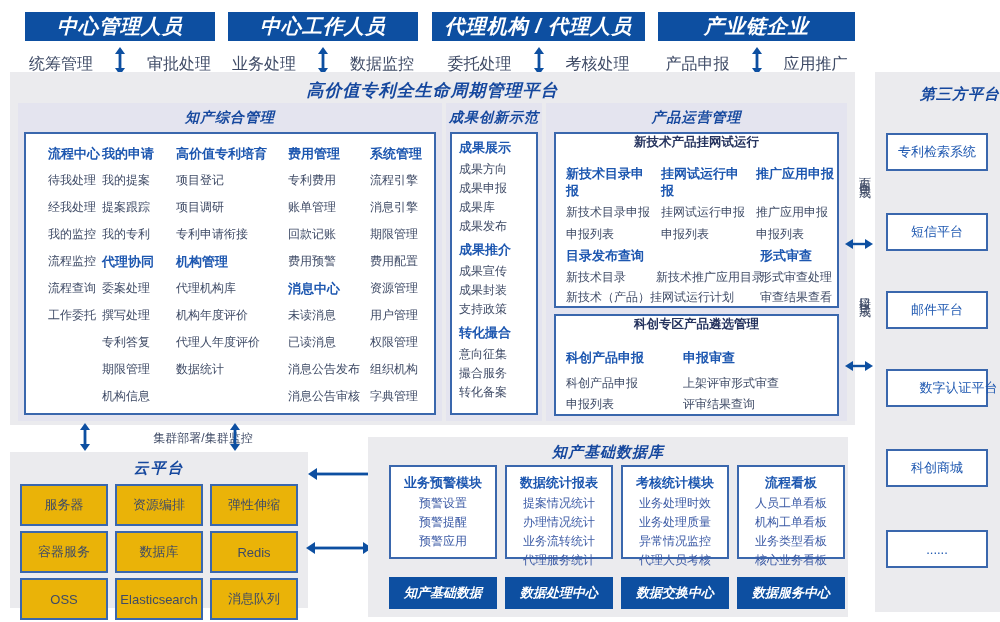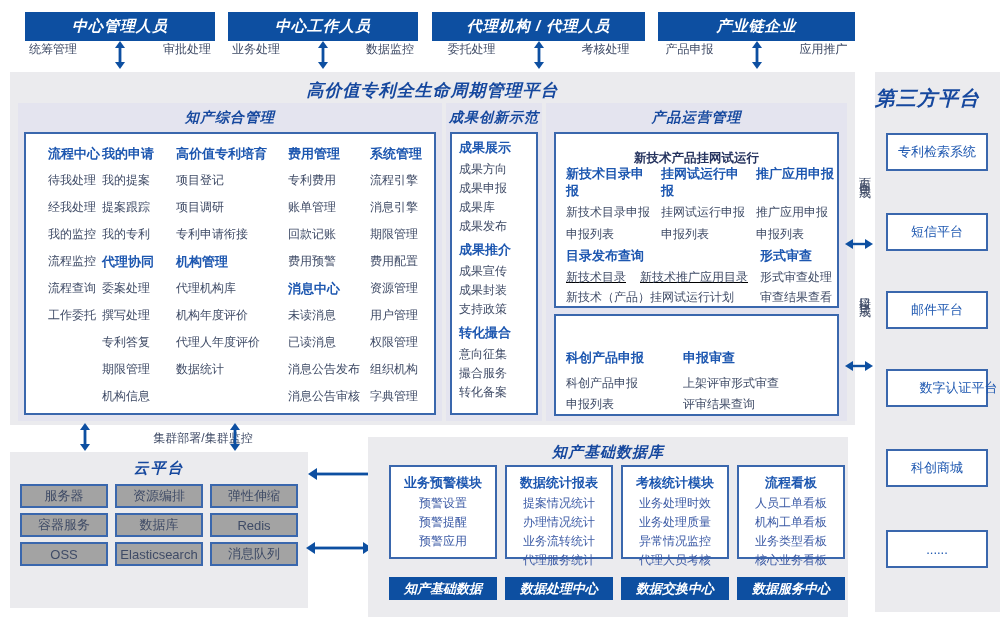--- a/index.html
+++ b/index.html
@@ -13,23 +13,23 @@
     --subpanel:#e4e4ef;
   }
   *{margin:0;padding:0;box-sizing:border-box;}
   html,body{background:#fff;}
   body{font-family:"Liberation Sans",sans-serif;}
   #page{position:relative;width:1000px;height:622px;background:#fff;overflow:hidden;}
 
   
   .top-group{position:absolute;top:12px;}
   .bar{height:29px;background:var(--blue);color:#fff;font-weight:bold;font-style:italic;
-       font-size:15px;display:flex;align-items:center;justify-content:center;letter-spacing:1px;}
-  .labels{display:flex;align-items:flex-start;justify-content:center;gap:38px;height:34px;
-          font-size:12px;color:var(--text);}
+       font-size:20px;display:flex;align-items:center;justify-content:center;letter-spacing:1px;}
+  .labels{display:flex;align-items:flex-end;justify-content:center;gap:22px;height:34px;
+          font-size:16px;color:var(--text);}
   .arr{fill:var(--blue);}
 
   
   .main-panel{position:absolute;left:10px;top:72px;width:845px;height:353px;background:var(--panel);}
   .main-title{position:absolute;top:7px;left:0;right:0;text-align:center;
               font-size:17px;font-weight:bold;font-style:italic;color:var(--title-blue);letter-spacing:1px;}
   .sub-panel{position:absolute;top:31px;height:318px;background:var(--subpanel);}
   .sub-title{height:29px;line-height:29px;text-align:center;font-weight:bold;font-style:italic;
              font-size:14px;color:var(--title-blue);letter-spacing:1px;}
   .white-box{position:absolute;background:#fff;border:2px solid var(--border);}
@@ -42,38 +42,38 @@
   .col-i{height:27px;display:flex;align-items:center;font-size:12px;color:var(--text);white-space:nowrap;}
 
   
   #ach-panel{left:436px;width:96px;}
   #ach-box{left:4px;top:29px;right:4px;bottom:6px;padding:0 0 0 7px;}
   .ach-h{height:24px;display:flex;align-items:center;font-weight:bold;font-size:13px;color:var(--head-blue);margin-top:2px;}
   .ach-i{height:19px;display:flex;align-items:center;font-size:12px;color:var(--text);white-space:nowrap;}
 
   
   #prod-panel{left:536px;width:301px;}
-  .box-title{text-align:center;font-weight:bold;font-size:12.5px;color:#25335e;padding-top:16px;}
+  .box-title{text-align:center;font-weight:bold;font-size:12.5px;color:#25335e;padding-top:0;}
   #trial-box{left:8px;top:29px;width:285px;height:176px;}
   .p-col{position:absolute;top:31px;}
   .p-h{font-weight:bold;font-size:13px;color:var(--head-blue);line-height:17px;min-height:36px;}
   .p-i{font-size:12px;color:var(--text);height:22px;display:flex;align-items:center;white-space:nowrap;}
   .catalog{position:absolute;left:10px;top:113px;width:192px;}
   .c-h{font-weight:bold;font-size:13px;color:var(--head-blue);height:20px;}
-  .c-row{display:flex;gap:14px;text-decoration:underline;}
+  .c-row{display:flex;gap:30px;}
   .c-i{font-size:12px;color:var(--text);height:20px;display:flex;align-items:center;white-space:nowrap;}
   .freview{position:absolute;left:204px;top:113px;}
   #select-box{left:8px;top:211px;width:285px;height:102px;}
   .s-col{position:absolute;top:33px;}
   .s-h{font-weight:bold;font-size:13px;color:var(--head-blue);height:24px;}
   .s-i{font-size:12px;color:var(--text);height:21px;display:flex;align-items:center;white-space:nowrap;}
 
   
   .sidebar{position:absolute;left:875px;top:72px;width:125px;height:540px;background:var(--panel);}
-  .sidebar-title{text-align:left;font-size:20px;font-weight:bold;font-style:italic;color:var(--title-blue);padding-top:13px;letter-spacing:1px;}
+  .sidebar-title{text-align:right;font-size:15px;font-weight:bold;font-style:italic;color:var(--title-blue);padding-top:13px;letter-spacing:1px;}
   .tp-boxes{position:absolute;left:0;top:0;width:100%;height:100%;}
   .tp-box{position:absolute;left:11px;width:102px;height:38px;background:#fff;border:2px solid var(--border);
           display:flex;align-items:center;justify-content:center;font-size:13px;color:var(--head-blue);white-space:nowrap;}
   .tp-box:nth-child(1){top:61px;}
   .tp-box:nth-child(2){top:141px;}
   .tp-box:nth-child(3){top:219px;}
   .tp-box:nth-child(4){top:297px;padding-left:43px;}
   .tp-box:nth-child(5){top:377px;}
   .tp-box:nth-child(6){top:458px;}
 
@@ -83,33 +83,33 @@
   .int-arrow{position:absolute;}
 
   
   .cluster-label{position:absolute;left:98px;top:430px;width:210px;text-align:left;font-size:12px;color:var(--text);}
   .v-arrow{position:absolute;}
 
   
   .cloud{position:absolute;left:10px;top:452px;width:298px;height:156px;background:var(--panel);}
   .cloud-title{text-align:center;font-weight:bold;font-style:italic;font-size:15px;color:var(--title-blue);padding-top:7px;letter-spacing:2px;}
   .cloud-grid{position:absolute;left:10px;right:10px;top:32px;display:grid;grid-template-columns:repeat(3,1fr);gap:5px 7px;}
-  .cloud-box{height:24px;background:#a3a3a3;border:2px solid var(--border);display:flex;align-items:center;
+  .cloud-box{height:42px;background:#eab308;border:2px solid var(--border);display:flex;align-items:center;
              justify-content:center;font-size:13px;color:var(--text);white-space:nowrap;}
 
   
   .db{position:absolute;left:368px;top:437px;width:480px;height:180px;background:var(--panel);}
   .db-title{text-align:center;font-weight:bold;font-style:italic;font-size:15px;color:var(--title-blue);padding-top:6px;letter-spacing:1px;}
   .db-modules{position:absolute;left:21px;top:28px;display:flex;gap:8px;}
   .db-mod{width:108px;height:94px;background:#fff;border:2px solid var(--border);}
   .db-mod-title{text-align:center;font-weight:bold;font-size:13px;color:var(--head-blue);padding-top:7px;height:27px;white-space:nowrap;}
   .db-items .db-i, .db-i{height:19px;display:flex;align-items:center;justify-content:center;
          font-size:12px;color:var(--db-text);white-space:nowrap;}
   .db-centers{position:absolute;left:21px;top:140px;display:flex;gap:8px;}
-  .db-center{width:108px;height:23px;background:var(--blue);color:#fff;font-weight:bold;font-style:italic;
+  .db-center{width:108px;height:32px;background:var(--blue);color:#fff;font-weight:bold;font-style:italic;
              font-size:13px;display:flex;align-items:center;justify-content:center;white-space:nowrap;}
 </style>
 </head>
 <body>
 
 <div id="page">
 
   <div class="top-group" style="left:25px;width:190px;">
     <div class="bar">中心管理人员</div>
     <div class="labels">
@@ -302,20 +302,21 @@
         <div class="freview">
           <div class="c-h">形式审查</div>
           <div>
               <div class="c-i">形式审查处理</div>
               <div class="c-i">审查结果查看</div>
             </div>
         </div>
       </div>
 
       <div class="white-box" id="select-box">
+        <div class="box-title">科创专区产品遴选管理</div>
         <div class="s-col" style="left:10px;width:108px;">
           <div class="s-h">科创产品申报</div>
           <div>
               <div class="s-i">科创产品申报</div>
               <div class="s-i">申报列表</div>
             </div>
         </div>
         <div class="s-col" style="left:127px;width:150px;">
           <div class="s-h">申报审查</div>
           <div>

